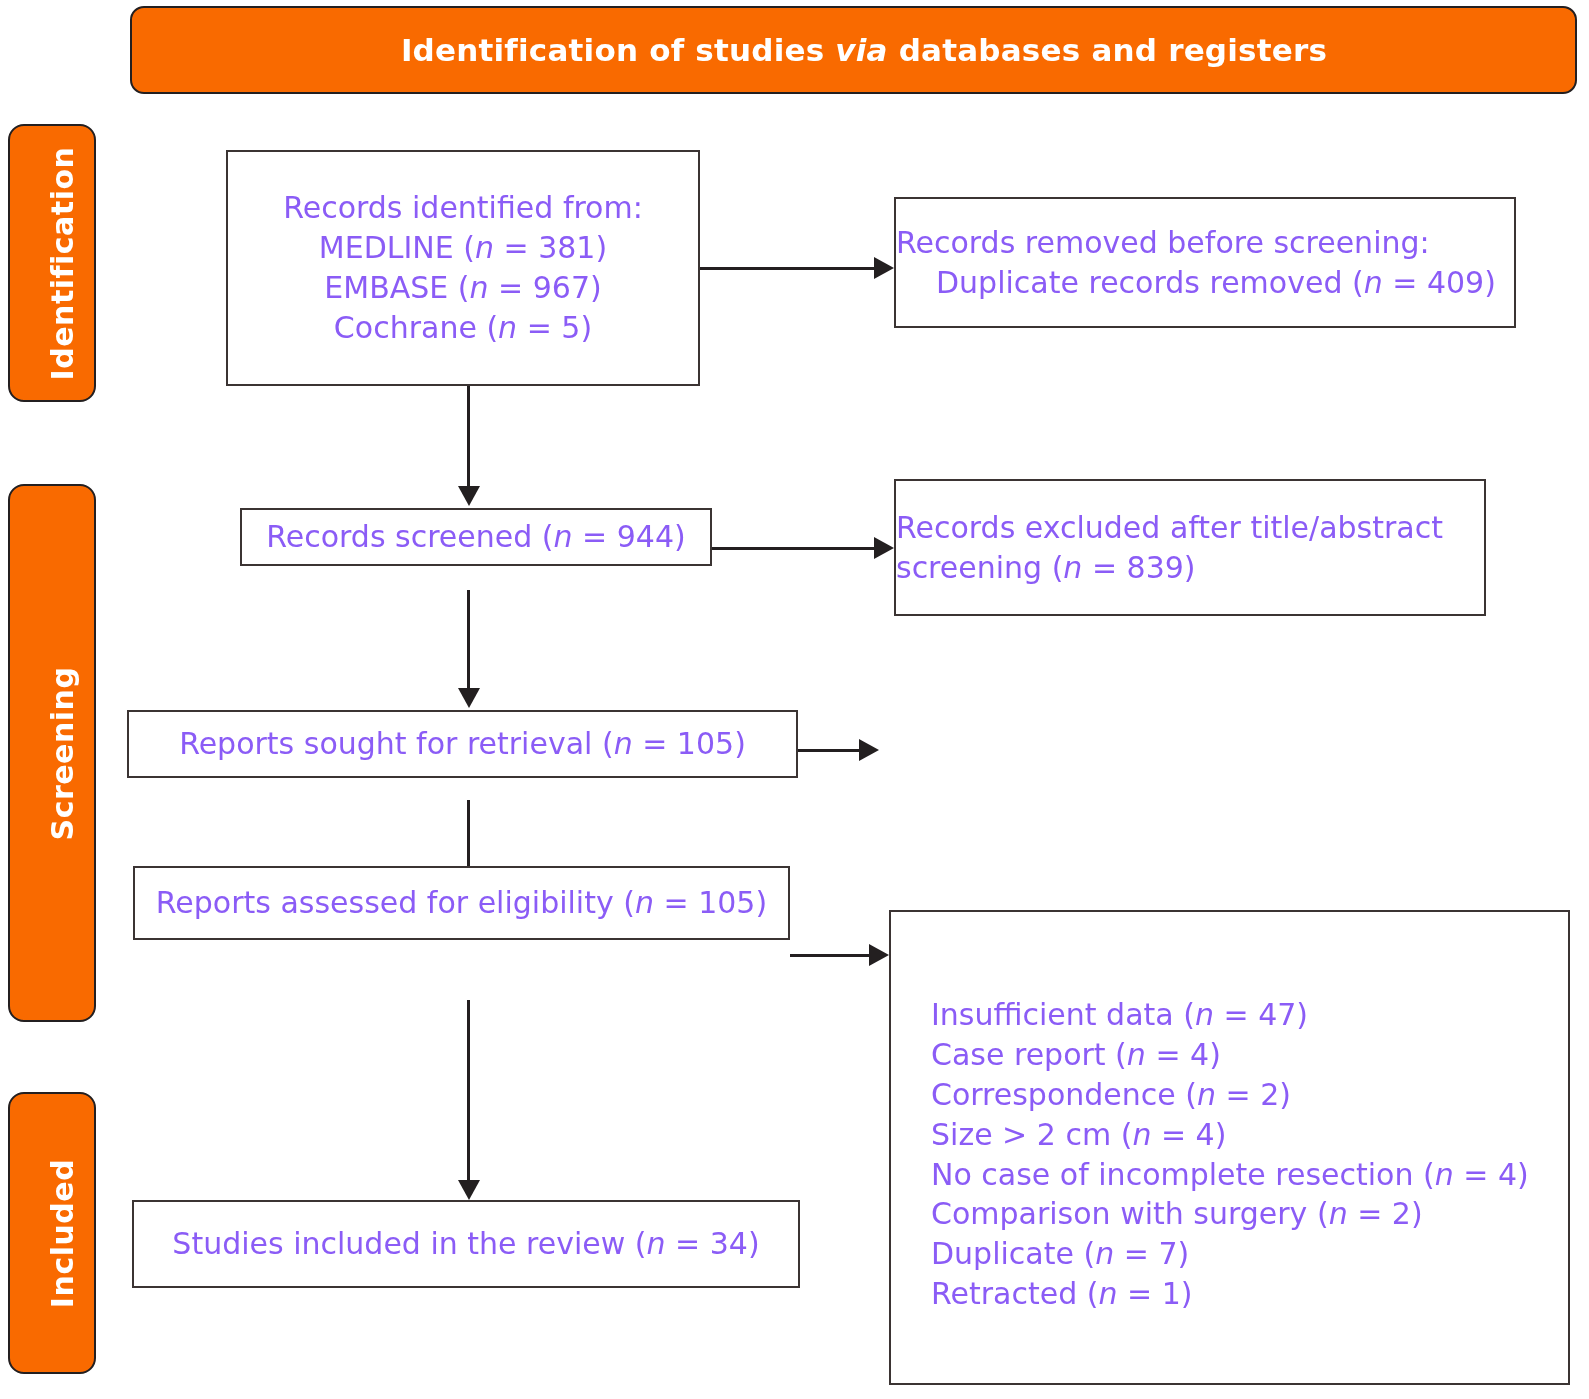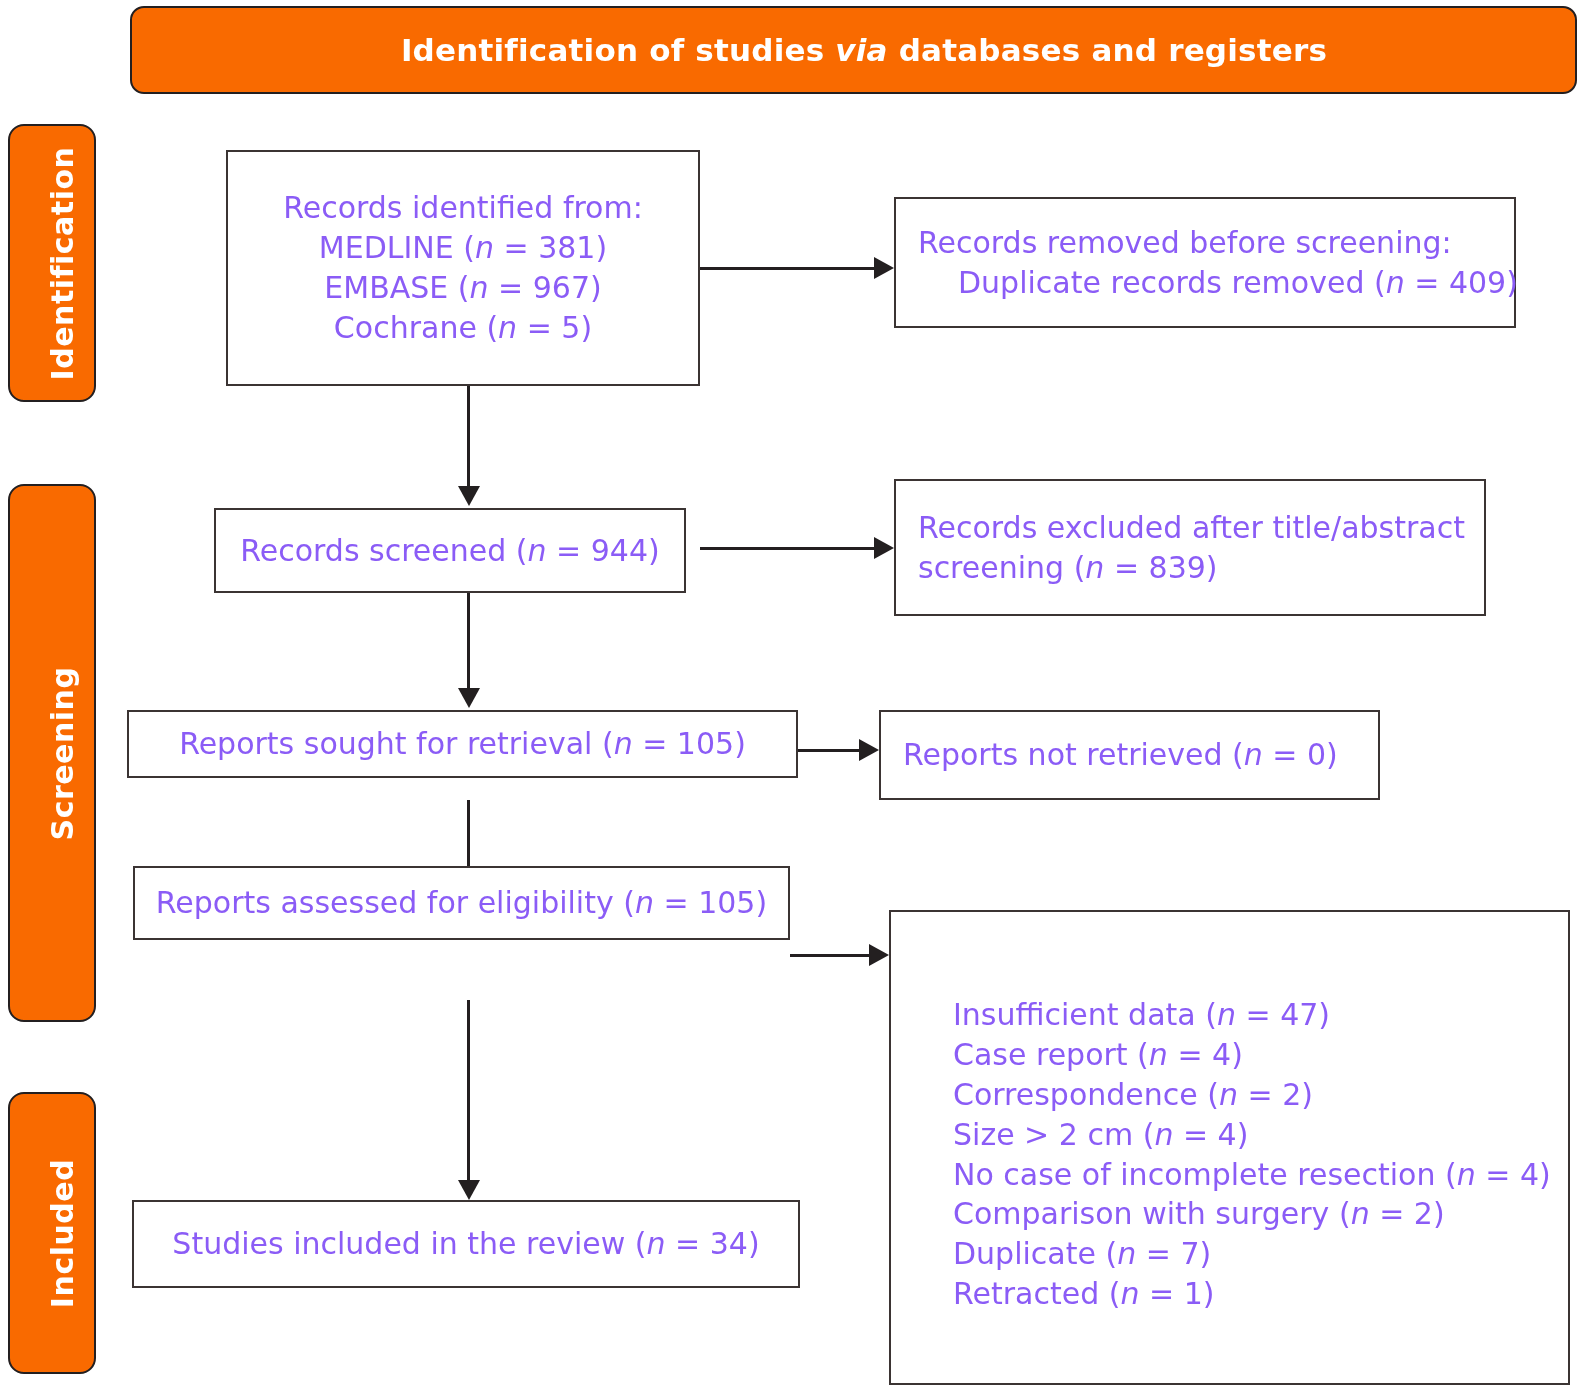--- a/index.html
+++ b/index.html
@@ -64,27 +64,27 @@
     box-sizing: border-box;
     color: #8b5cf6;
     font-size: 30px;
     line-height: 1.33;
     display: flex;
     flex-direction: column;
     justify-content: center;
   }
   .box .line { white-space: nowrap; }
   .box.center { text-align: center; align-items: center; }
-  .box.left   { text-align: left; padding-left: 22px; }
+  .box.left   { text-align: left; }
   .indent-1 { padding-left: 40px; }
   .it { font-style: italic; }
 
   #box-identified        { left: 226px; top: 150px;  width: 474px; height: 236px; }
   #box-removed           { left: 894px; top: 197px;  width: 622px; height: 131px; }
-  #box-screened          { left: 214px; top: 508px;  width: 472px; height: 85px;  }
+  #box-screened          { left: 240px; top: 508px;  width: 472px; height: 58px;  }
   #box-excluded-screen   { left: 894px; top: 479px;  width: 592px; height: 137px; }
   #box-sought            { left: 127px; top: 710px;  width: 671px; height: 68px;  }
   #box-not-retrieved     { left: 879px; top: 710px;  width: 501px; height: 90px;  }
   #box-assessed          { left: 133px; top: 866px;  width: 657px; height: 74px; align-items: center;  }
   #box-reports-excluded  { left: 889px; top: 910px;  width: 681px; height: 475px; padding-top: 14px; }
   #box-included          { left: 132px; top: 1200px; width: 668px; height: 88px;  }
 
   
   .conn {
     position: absolute;
@@ -168,23 +168,20 @@
 
   <div id="box-excluded-screen" class="box left">
     <div class="line">Records excluded after title/abstract</div>
     <div class="line">screening (<span class="it">n</span> = 839)</div>
   </div>
 
   <div id="box-sought" class="box center">
     <div class="line">Reports sought for retrieval (<span class="it">n</span> = 105)</div>
   </div>
 
-  <div id="box-not-retrieved" class="box left">
-    <div class="line">Reports not retrieved (<span class="it">n</span> = 0)</div>
-  </div>
 
   <div id="box-assessed" class="box center">
     <div class="line">Reports assessed for eligibility (<span class="it">n</span> = 105)</div>
   </div>
 
   <div id="box-reports-excluded" class="box left">
     <div class="line indent-1">Insufficient data (<span class="it">n</span> = 47)</div>
     <div class="line indent-1">Case report (<span class="it">n</span> = 4)</div>
     <div class="line indent-1">Correspondence (<span class="it">n</span> = 2)</div>
     <div class="line indent-1">Size &gt; 2 cm (<span class="it">n</span> = 4)</div>

